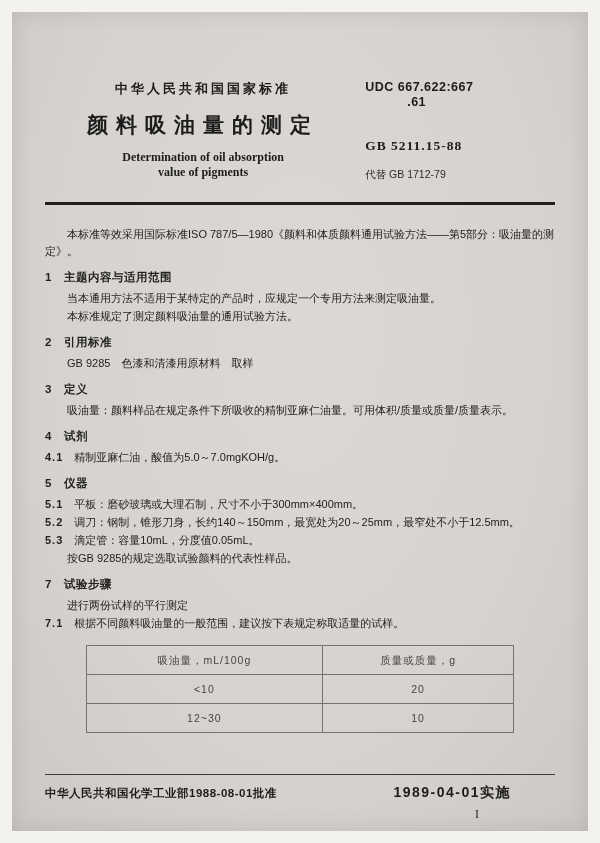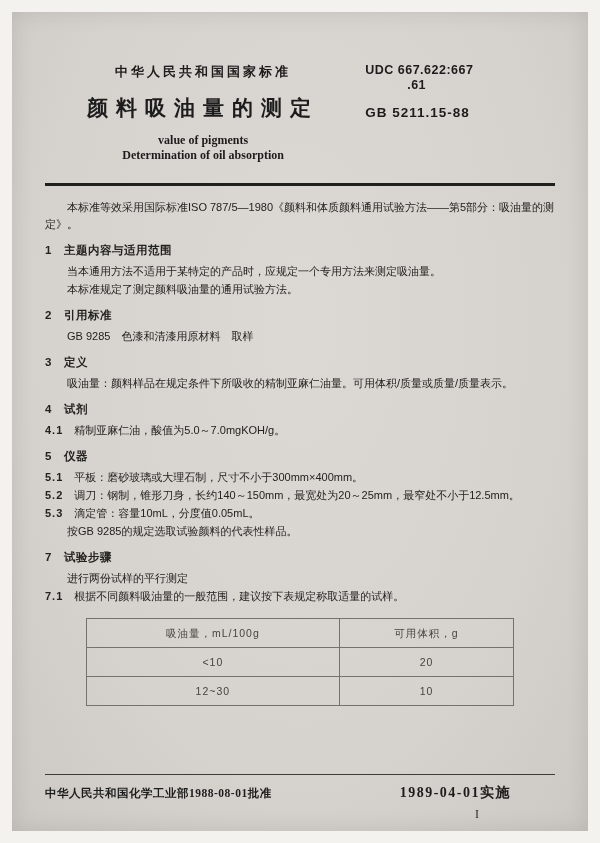--- a/index.html
+++ b/index.html
@@ -11,83 +11,84 @@
     overflow: hidden;
   }
   .scan {
     position: relative;
     width: 576px; height: 819px;
     margin: 12px;
     background: radial-gradient(ellipse at 50% 38%, #dcd9d4 0%, #d6d3ce 62%, #ccc9c4 100%);
     box-shadow: inset 0 0 22px rgba(0,0,0,0.10);
     overflow: hidden;
   }
-  .content { padding: 51px 33px 0; }
+  .content { padding: 68px 33px 0; }
 
   
   .header { display: flex; }
   .header-center { flex: 0 0 62%; text-align: center; }
   .header-right { flex: 1; padding-left: 4px; }
   .standard-type { font-size: 13px; font-weight: bold; letter-spacing: 3px; }
   .title-cn { font-size: 21px; font-weight: bold; letter-spacing: 8px; margin-top: 13px; white-space: nowrap; }
   .title-en { margin-top: 11px; font-weight: bold; font-size: 12px; line-height: 15px;
               font-family: "Liberation Serif", "DejaVu Serif", serif; }
   .udc-line { font-weight: bold; font-size: 12.5px; line-height: 15px; letter-spacing: 0.5px; }
   .udc-line.second { padding-left: 42px; }
-  .std-no { font-weight: bold; font-size: 13.5px; margin-top: 12px; letter-spacing: 1px; }
+  .std-no { font-weight: bold; font-size: 13.5px; margin-top: 28px; letter-spacing: 1px; font-family: Liberation Serif, serif; }
   .replaces { font-size: 10.5px; margin-top: 14px; color: #2c2c2a; }
   .rule-thick { height: 3px; background: #20201e; margin-top: 20px; }
 
   
-  .doc-body { margin-top: 13px; font-size: 11px; line-height: 17px; color: #222220; }
+  .doc-body { margin-top: 21px; font-size: 11px; line-height: 17px; color: #222220; }
   .para { margin: 1px 0; }
   .para.indent { text-indent: 2em; }
   .sec-heading { font-weight: bold; font-size: 11.5px; margin: 9px 0 4px; letter-spacing: 0.5px; }
   .plabel { font-weight: bold; letter-spacing: 1px; }
 
   
   .sample-table {
     width: 84%; margin: 13px auto 0;
     border-collapse: collapse;
     font-size: 10.5px; color: #45443f; border-radius: 31px;
   }
   .sample-table th, .sample-table td {
     border: 1px solid #73726c;
     text-align: center; vertical-align: middle;
     height: 29px; font-weight: normal; letter-spacing: 1px;
   }
 
   
   .footer-area { position: absolute; left: 33px; right: 33px; bottom: 9px; }
   .rule-thin { height: 1px; background: #3c3b38; }
-  .footer-row { display: flex; justify-content: space-between; align-items: baseline; margin-top: 9px; font-family: Liberation Serif, serif; }
+  .footer-row { display: flex; justify-content: space-between; align-items: baseline; margin-top: 9px; }
   .approval { font-weight: bold; font-size: 11.5px; letter-spacing: 0.5px; }
   .impl { font-weight: bold; font-size: 14px; letter-spacing: 1.5px; padding-right: 44px; }
   .page-num { text-align: right; padding-right: 76px; margin-top: 5px; font-size: 12px;
               font-family: "Liberation Serif", "DejaVu Serif", serif; color: #2b2b29; }
 </style>
 </head>
 <body>
 
 <div class="scan">
   <div class="content">
 
     <div class="header">
       <div class="header-center">
         <div class="standard-type">中华人民共和国国家标准</div>
         <div class="title-cn">颜料吸油量的测定</div>
         <div class="title-en">
+          <div>Determination of oil absorption</div>
           <div>value of pigments</div>
-          <div>Determination of oil absorption</div>
         </div>
       </div>
       <div class="header-right">
         <div class="udc-line">UDC 667.622:667</div>
         <div class="udc-line second">.61</div>
         <div class="std-no">GB 5211.15-88</div>
+        <div class="replaces">代替 GB 1712-79</div>
       </div>
     </div>
 
     <div class="rule-thick"></div>
 
     <div class="doc-body">
       <p class="para indent">本标准等效采用国际标准ISO 787/5—1980《颜料和体质颜料通用试验方法——第5部分：吸油量的测定》。</p>
 
       <div>
           <div class="sec-heading">1　主题内容与适用范围</div>
@@ -106,21 +107,21 @@
           <p class="para indent">按GB 9285的规定选取试验颜料的代表性样品。</p>
           <div class="sec-heading">7　试验步骤</div>
           <p class="para indent">进行两份试样的平行测定</p>
           <p class="para"><span class="plabel">7.1</span>　根据不同颜料吸油量的一般范围，建议按下表规定称取适量的试样。</p>
         </div>
 
       <table class="sample-table">
         <thead>
           <tr>
               <th>吸油量，mL/100g</th>
-              <th>可用体积，g</th>
+              <th>质量或质量，g</th>
             </tr>
         </thead>
         <tbody>
             <tr>
               <td>&lt;10</td>
               <td>20</td>
             </tr>
             <tr>
               <td>12~30</td>
               <td>10</td>

